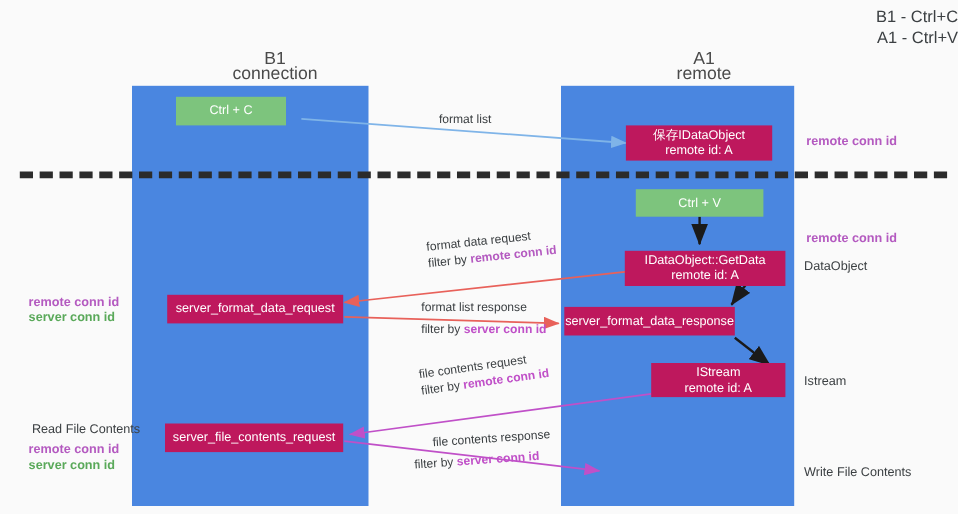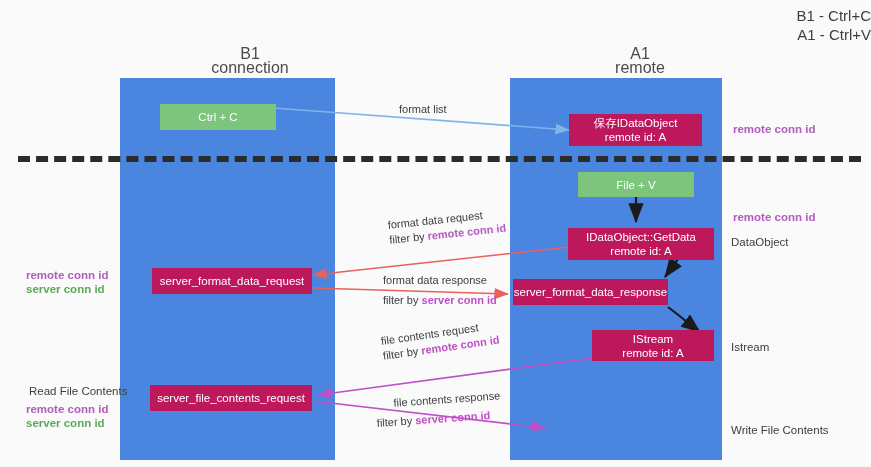--- a/index.html
+++ b/index.html
@@ -151,31 +151,31 @@
 
     <line x1="680" y1="256" x2="665" y2="277" stroke="#1a1a1a" stroke-width="2.2" marker-end="url(#ah-dark)"></line>
 
     <line x1="592" y1="358" x2="318" y2="395" stroke="#c050c8" stroke-width="1.6" marker-end="url(#ah-magenta)"></line>
 
     <line x1="313" y1="401" x2="545" y2="428" stroke="#c050c8" stroke-width="1.6" marker-end="url(#ah-magenta)"></line>
   </svg>
 
   <div class="abs" id="divider"></div>
 
-  <div class="abs node green" style="left:160px; top:104px; width:116px; height:26px;">
+  <div class="abs node green" style="left:160px; top:88px; width:100px; height:26px;">
     <span>Ctrl + C</span>
   </div>
 
   <div class="abs node orange" style="left:569px; top:114px; width:133px; height:32px;">
     <span>保存IDataObject</span>
     <span class="l2">remote id: A</span>
   </div>
 
   <div class="abs node green" style="left:578px; top:172px; width:116px; height:25px;">
-    <span>File + V</span>
+    <span>Ctrl + V</span>
   </div>
 
   <div class="abs node orange" style="left:568px; top:228px; width:146px; height:32px;">
     <span>IDataObject::GetData</span>
     <span class="l2">remote id: A</span>
   </div>
 
   <div class="abs node orange" style="left:152px; top:268px; width:160px; height:26px;">
     <span>server_format_data_request</span>
   </div>
@@ -199,21 +199,21 @@
   </div>
 
   <div class="abs edge-label" style="left:387px; top:218px; transform: rotate(-6deg); transform-origin: left top;">
     <div>format data request</div>
     <div>
       <span>filter by </span><span class="hl-purple">remote conn id</span>
     </div>
   </div>
 
   <div class="abs edge-label" style="left:383px; top:273px;">
-    <div>format data response</div>
+    <div>format list response</div>
     <div style="margin-top:5px;">
       <span>filter by </span><span class="hl-magenta">server conn id</span>
     </div>
   </div>
 
   <div class="abs edge-label" style="left:380px; top:334px; transform: rotate(-8deg); transform-origin: left top;">
     <div>file contents request</div>
     <div>
       <span>filter by </span><span class="hl-magenta">remote conn id</span>
     </div>

